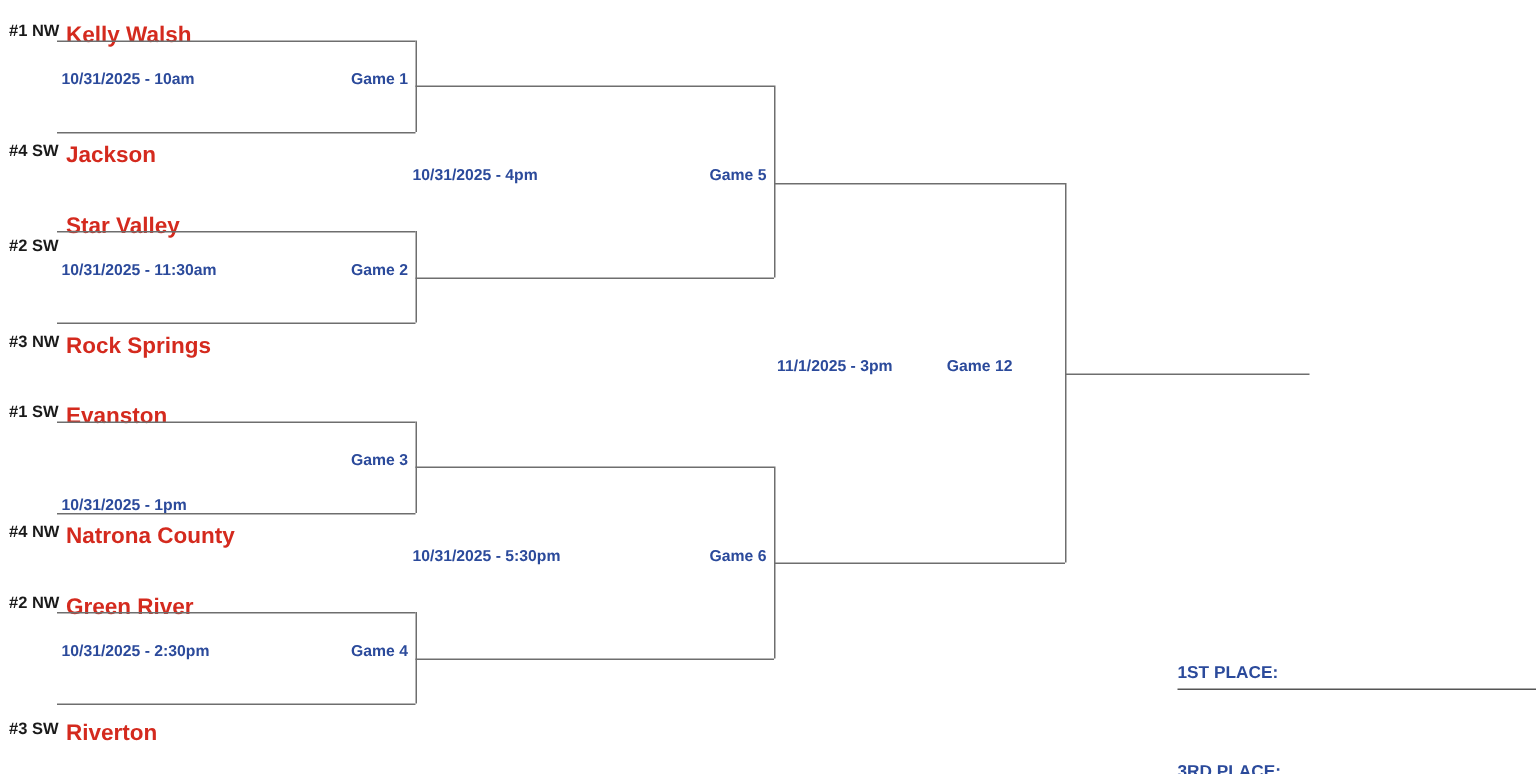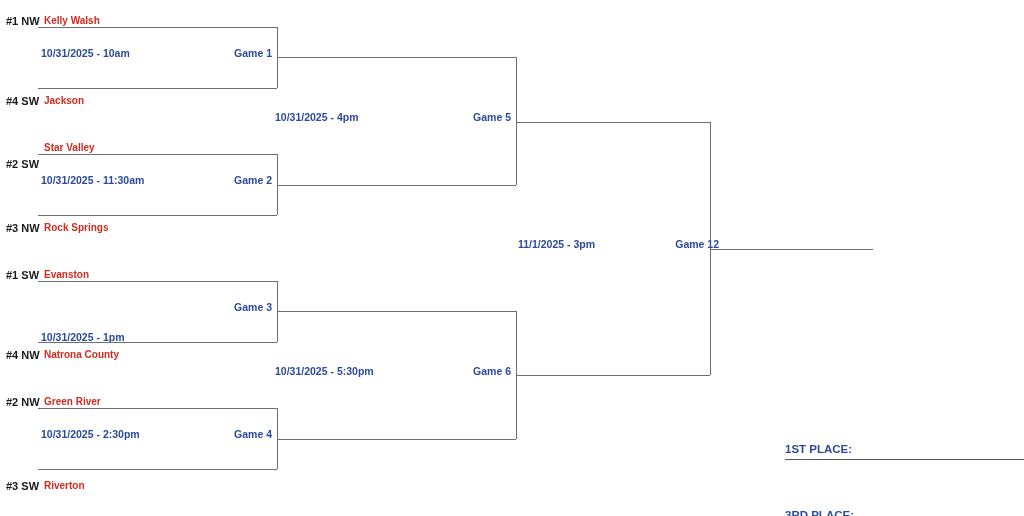--- a/index.html
+++ b/index.html
@@ -21,21 +21,21 @@
   .seed {
     position: absolute;
     font-size: 11px;
     font-weight: bold;
     color: #1a1a1a;
     white-space: nowrap;
     letter-spacing: 0px;
   }
   .team {
     position: absolute;
-    font-size: 10px;
+    font-size: 15px;
     font-weight: bold;
     color: #d42a1e;
     white-space: nowrap;
   }
   .matchtime {
     position: absolute;
     font-size: 10.5px;
     font-weight: bold;
     color: #2b4a9b;
     white-space: nowrap;
@@ -137,21 +137,21 @@
 
   <div class="hline" style="left:277px; top:311px; width:239px;"></div>
   <div class="vline" style="left:516px; top:311px; height:128px;"></div>
   <div class="matchtime" style="left:275px; top:365px;">10/31/2025 - 5:30pm</div>
   <div class="gamelabel" style="left:416px; top:365px; width:95px;">Game 6</div>
   <div class="hline" style="left:277px; top:439px; width:239px;"></div>
 
   <div class="hline" style="left:516px; top:122px; width:194px;"></div>
   <div class="vline" style="left:710px; top:122px; height:253px;"></div>
   <div class="matchtime" style="left:518px; top:238px;">11/1/2025 - 3pm</div>
-  <div class="gamelabel" style="left:624px; top:238px; width:95px;">Game 12</div>
+  <div class="gamelabel" style="left:580px; top:238px; width:95px;">Game 12</div>
   <div class="hline" style="left:516px; top:375px; width:194px;"></div>
 
   <div class="hline" style="left:710px; top:249px; width:163px;"></div>
 
   <div class="place-row" style="left:785px; top:443px; width:239px;">
     <span class="place-label">1ST PLACE:</span>
     <span class="place-blank" style="left:81px; width:158px;"></span>
     <span class="place-line" style="width:239px;"></span>
   </div>
   <div class="place-row" style="left:785px; top:477px; width:239px;margin-top:32px;">

